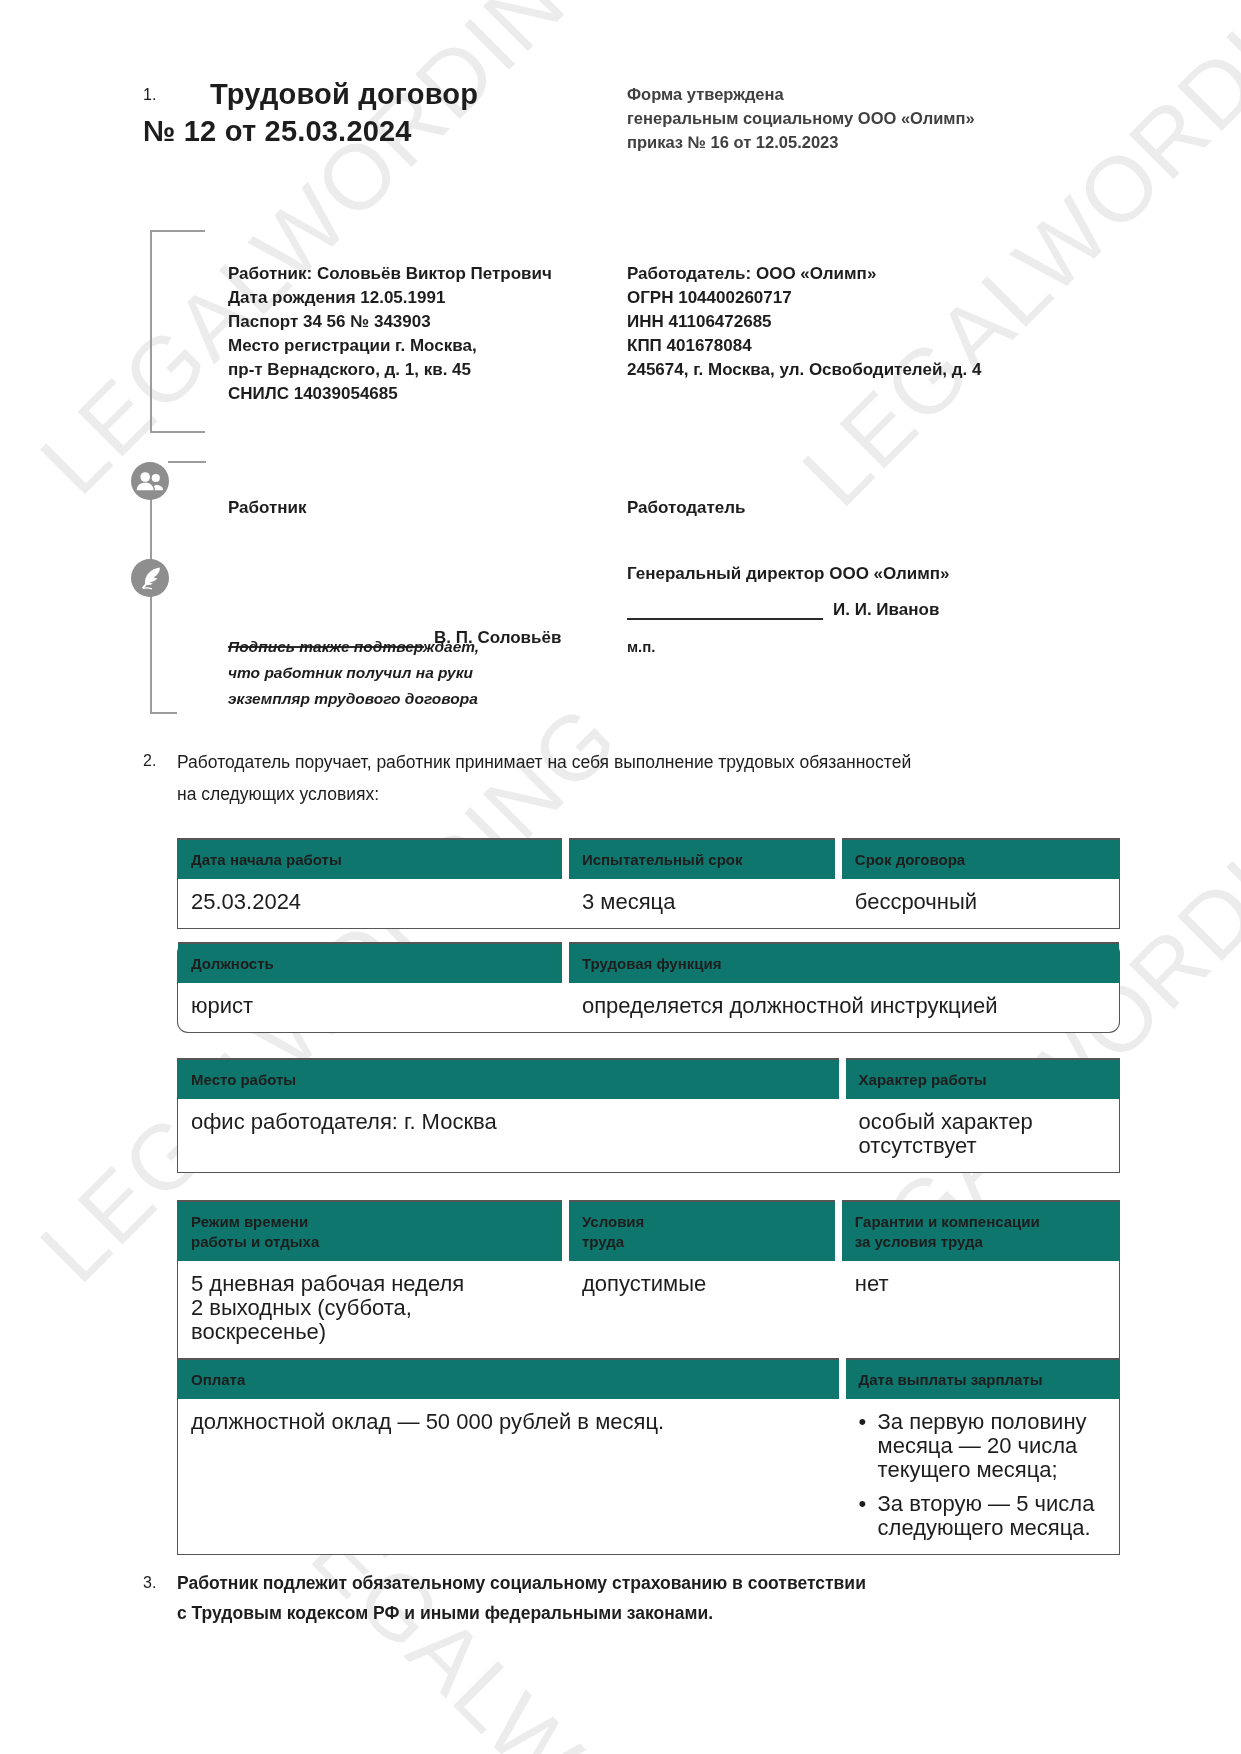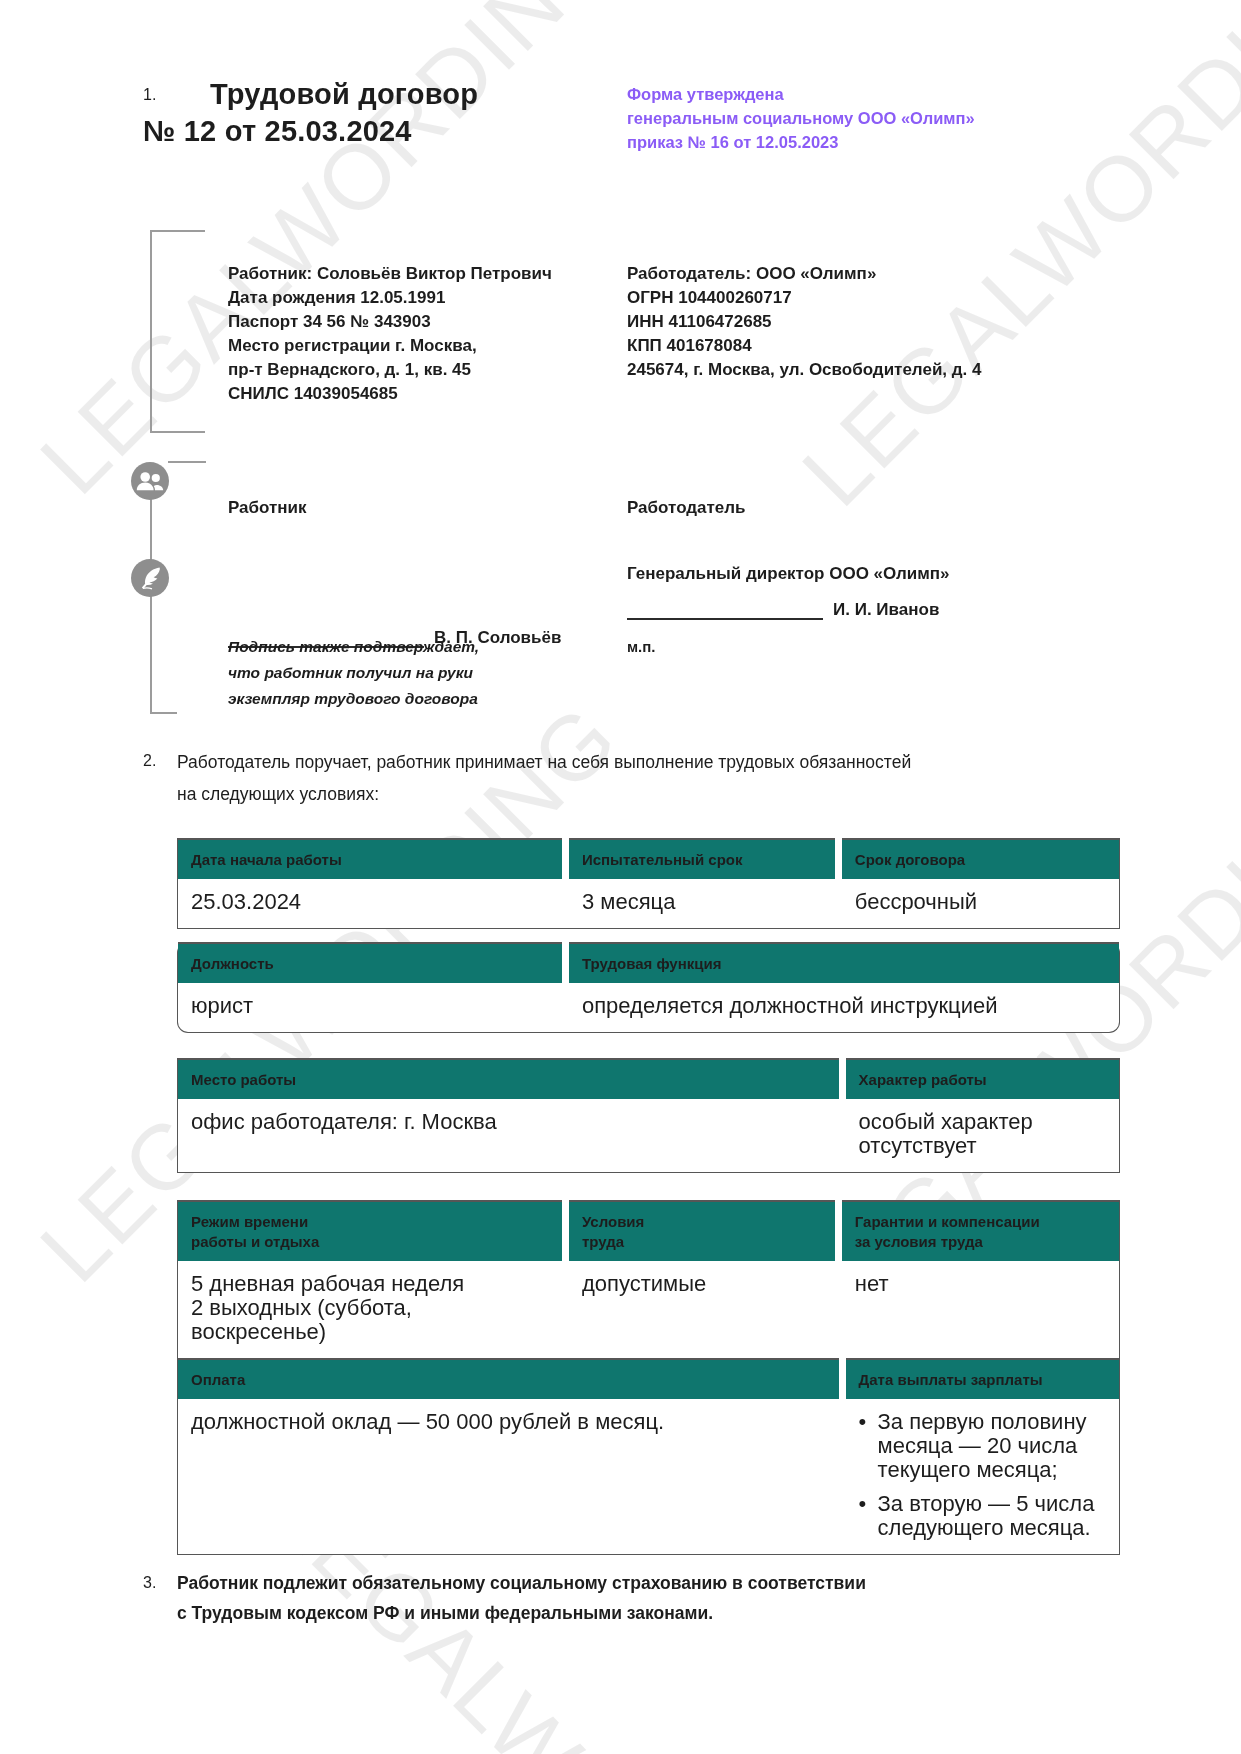--- a/index.html
+++ b/index.html
@@ -10,21 +10,21 @@
   
   .wm{
     position:absolute;font-size:92px;font-weight:400;letter-spacing:2px;
     color:rgba(0,0,0,0.075);white-space:nowrap;transform-origin:0 0;z-index:0;
     pointer-events:none;
   }
   .content{position:absolute;left:0;top:0;width:100%;height:100%;z-index:1;}
 
   .marker{position:absolute;font-size:16px;color:#1d1d1d;}
   .title{position:absolute;font-size:29px;font-weight:700;line-height:36px;letter-spacing:.2px;margin:0;}
-  .approval{position:absolute;left:627px;top:82px;color:#8b5cf6;font-weight:700;font-size:16.5px;line-height:24px;}
+  .approval{position:absolute;left:627px;top:82px;color:#404040;font-weight:700;font-size:16.5px;line-height:24px;}
   .info{position:absolute;font-size:17px;font-weight:700;line-height:24px;}
   .line{white-space:pre;}
 
   
   .rail-v{position:absolute;width:1.5px;background:#9c9c9c;}
   .rail-h{position:absolute;height:1.5px;background:#9c9c9c;}
   .rail-icon{position:absolute;left:131px;width:38px;height:38px;}
 
   .siglabel{position:absolute;font-weight:700;font-size:17px;line-height:25px;}
   .sigrow{position:absolute;display:flex;align-items:flex-end;font-weight:700;font-size:17px;}

